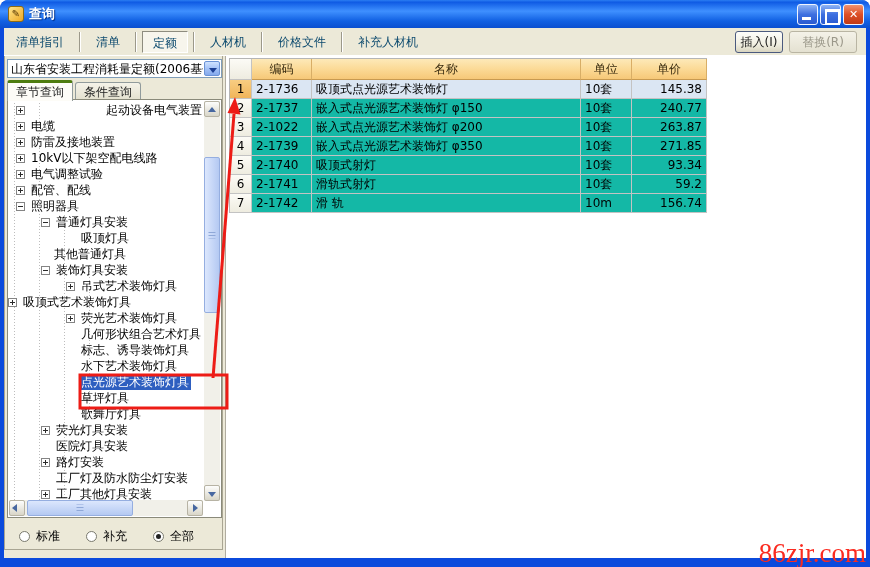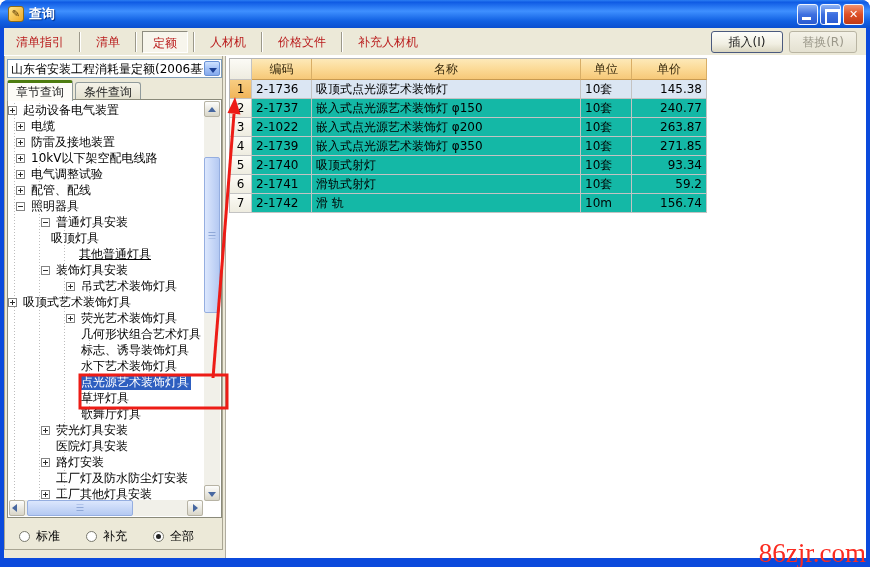--- a/index.html
+++ b/index.html
@@ -27,30 +27,30 @@
     background:linear-gradient(180deg,#8fb4f4 0%,#3d6fe0 50%,#2a5bd0 100%);
     position:relative;color:#fff;font-size:11px;line-height:19px;text-align:center;
   }
   .wbtn.close{background:linear-gradient(180deg,#f0926f 0%,#dd4f27 50%,#c03a16 100%);}
   .wbtn.min::after{content:"";position:absolute;left:4px;bottom:4px;width:9px;height:3px;background:#fff;}
   .wbtn.max::after{content:"";position:absolute;left:4px;top:4px;width:11px;height:11px;border:2px solid #fff;border-top-width:3px;}
   
   .client{position:absolute;left:4px;top:28px;width:862px;height:530px;background:#ECE9D8;}
   
   .toolbar{position:absolute;left:0;top:0;width:862px;height:28px;display:flex;align-items:center;padding-left:2px;border-bottom:1px solid #ffffff;}
-  .tbtn{font-size:12px;color:#b91c1c;padding:0 10px;height:22px;line-height:22px;white-space:nowrap;}
+  .tbtn{font-size:12px;color:#0c4a6e;padding:0 10px;height:22px;line-height:22px;white-space:nowrap;}
   .tbtn.active{background:#f7f5ec;border:1px solid;border-color:#8e8c7f #ffffff #ffffff #8e8c7f;}
   .tsep{width:2px;height:20px;border-left:1px solid #9c998a;border-right:1px solid #ffffff;margin:0 5px;}
   .push-btn{
     position:absolute;top:3px;height:22px;font-size:12px;text-align:center;line-height:20px;
     border:1px solid #4b5a7e;border-radius:3px;
     background:linear-gradient(180deg,#fdfdfa 0%,#f1efe2 60%,#d9d5c0 100%);color:#1a1a1a;
   }
   .push-btn.disabled{color:#9b988a;border-color:#b9b5a3;background:linear-gradient(180deg,#f4f2e8,#e4e1d1);}
-  #btn-insert{right:83px;width:72px;}
+  #btn-insert{right:83px;width:48px;}
   #btn-replace{right:9px;width:68px;}
   
   .left-panel{position:absolute;left:0;top:28px;width:219px;height:494px;background:#ECE9D8;border:1px solid #a9a593;border-top:none;}
   .combo{position:absolute;left:2px;top:3px;width:215px;height:19px;background:#fff;border:1px solid #7F9DB9;}
   .combo-text{position:absolute;left:3px;top:1px;right:18px;font-size:12px;line-height:16px;white-space:nowrap;overflow:hidden;color:#000;}
   .combo-btn{position:absolute;right:1px;top:1px;width:16px;height:15px;border-radius:2px;border:1px solid #6b93d6;
     background:linear-gradient(180deg,#cfe2ff 0%,#9dbdf5 60%,#84a9ec 100%);}
   .combo-btn::after{content:"";position:absolute;left:4px;top:6px;border:4px solid transparent;border-top:5px solid #1c3f94;}
   .ltabs{position:absolute;left:2px;top:24px;height:20px;display:flex;}
   .ltab{font-size:12px;padding:0 8px;height:19px;line-height:18px;border:1px solid #919B9C;border-bottom:none;border-radius:3px 3px 0 0;
@@ -156,21 +156,21 @@
         <div class="combo-text">山东省安装工程消耗量定额(2006基价</div>
         <div class="combo-btn"></div>
       </div>
       <div class="ltabs" id="left-tabs">
           <div class="ltab active">章节查询</div>
           <div class="ltab">条件查询</div>
         </div>
       <div class="tree-panel">
         <div class="tree-guides"></div>
         <div class="tree" id="tree">
-            <div class="tnode" style="padding-left: 0;">
+            <div class="tnode" style="padding-left: 8px; justify-content: space-between;">
               <span class="tbox plus"></span>
               <span class="tlabel">起动设备电气装置</span>
             </div>
             <div class="tnode" style="padding-left: 8px;">
               <span class="tbox plus"></span>
               <span class="tlabel">电缆</span>
             </div>
             <div class="tnode" style="padding-left: 8px;">
               <span class="tbox plus"></span>
               <span class="tlabel">防雷及接地装置</span>
@@ -188,25 +188,25 @@
               <span class="tlabel">配管、配线</span>
             </div>
             <div class="tnode" style="padding-left: 8px;">
               <span class="tbox minus"></span>
               <span class="tlabel">照明器具</span>
             </div>
             <div class="tnode" style="padding-left: 33px;">
               <span class="tbox minus"></span>
               <span class="tlabel">普通灯具安装</span>
             </div>
-            <div class="tnode" style="padding-left: 28px;">
+            <div class="tnode" style="padding-left: 58px;">
               <span class="tbox none"></span>
               <span class="tlabel">吸顶灯具</span>
             </div>
-            <div class="tnode" style="padding-left: 56px; text-decoration: underline;">
+            <div class="tnode" style="padding-left: 31px;">
               <span class="tbox none"></span>
               <span class="tlabel">其他普通灯具</span>
             </div>
             <div class="tnode" style="padding-left: 33px;">
               <span class="tbox minus"></span>
               <span class="tlabel">装饰灯具安装</span>
             </div>
             <div class="tnode" style="padding-left: 58px;">
               <span class="tbox plus"></span>
               <span class="tlabel">吊式艺术装饰灯具</span>

